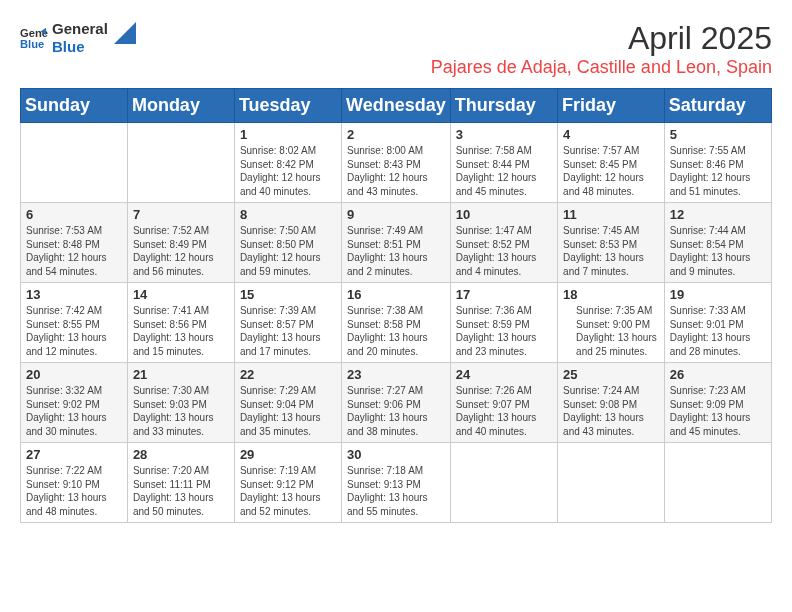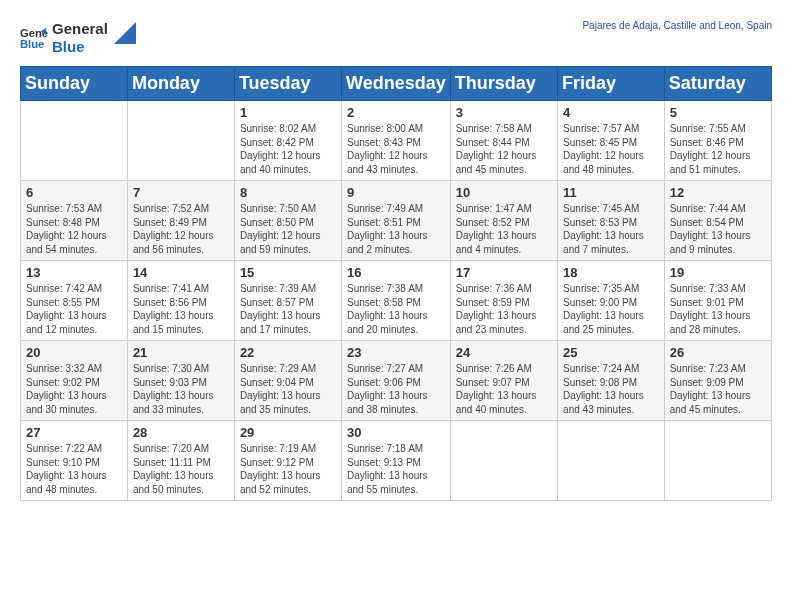--- a/index.html
+++ b/index.html
@@ -27,22 +27,22 @@
     }
     .title-area {
       text-align: right;
     }
     .calendar-title {
       font-size: 32px;
       color: #333;
       font-weight: normal;
     }
     .calendar-subtitle {
-      font-size: 10px;
-      color: #1d4ed8;
+      font-size: 18px;
+      color: #ef4444;
     }
     table {
       width: 100%;
       border-collapse: collapse;
       font-size: 11px;
     }
     thead tr th {
       background-color: #2a6db5;
       color: #fff;
       padding: 6px 4px;
@@ -95,20 +95,21 @@
     </svg>
     <div>
       <div style="font-size:15px;font-weight:bold;color:#333;line-height:1.2;">General</div>
       <div style="font-size:15px;font-weight:bold;color:#1a6bbf;line-height:1.2;">Blue</div>
     </div>
     <svg width="22" height="22" viewBox="0 0 22 22" style="margin-top:-10px;margin-left:2px;">
       <polygon points="0,22 22,0 22,22" fill="#2a6db5"></polygon>
     </svg>
   </div>
   <div class="title-area">
+    <div class="calendar-title">April 2025</div>
     <div class="calendar-subtitle">Pajares de Adaja, Castille and Leon, Spain</div>
   </div>
 </div>
 
 <table>
   <thead>
     <tr id="dow-row">
     <th>Sunday</th>
         <th>Monday</th>
         <th>Tuesday</th>
@@ -223,21 +224,21 @@
 Daylight: 13 hours and 20 minutes.</div>
         </td>
         <td>
           <span class="day-number">17</span>
           <div class="day-info" style="white-space: pre-line;">Sunrise: 7:36 AM
 Sunset: 8:59 PM
 Daylight: 13 hours and 23 minutes.</div>
         </td>
         <td>
           <span class="day-number">18</span>
-          <div class="day-info" style="white-space: pre-line;">Sunrise: 7:35 AM
+          <div class="day-info" style="white-space: pre-line; margin-left: 13px;">Sunrise: 7:35 AM
 Sunset: 9:00 PM
 Daylight: 13 hours and 25 minutes.</div>
         </td>
         <td>
           <span class="day-number">19</span>
           <div class="day-info" style="white-space: pre-line;">Sunrise: 7:33 AM
 Sunset: 9:01 PM
 Daylight: 13 hours and 28 minutes.</div>
         </td>
       </tr>

